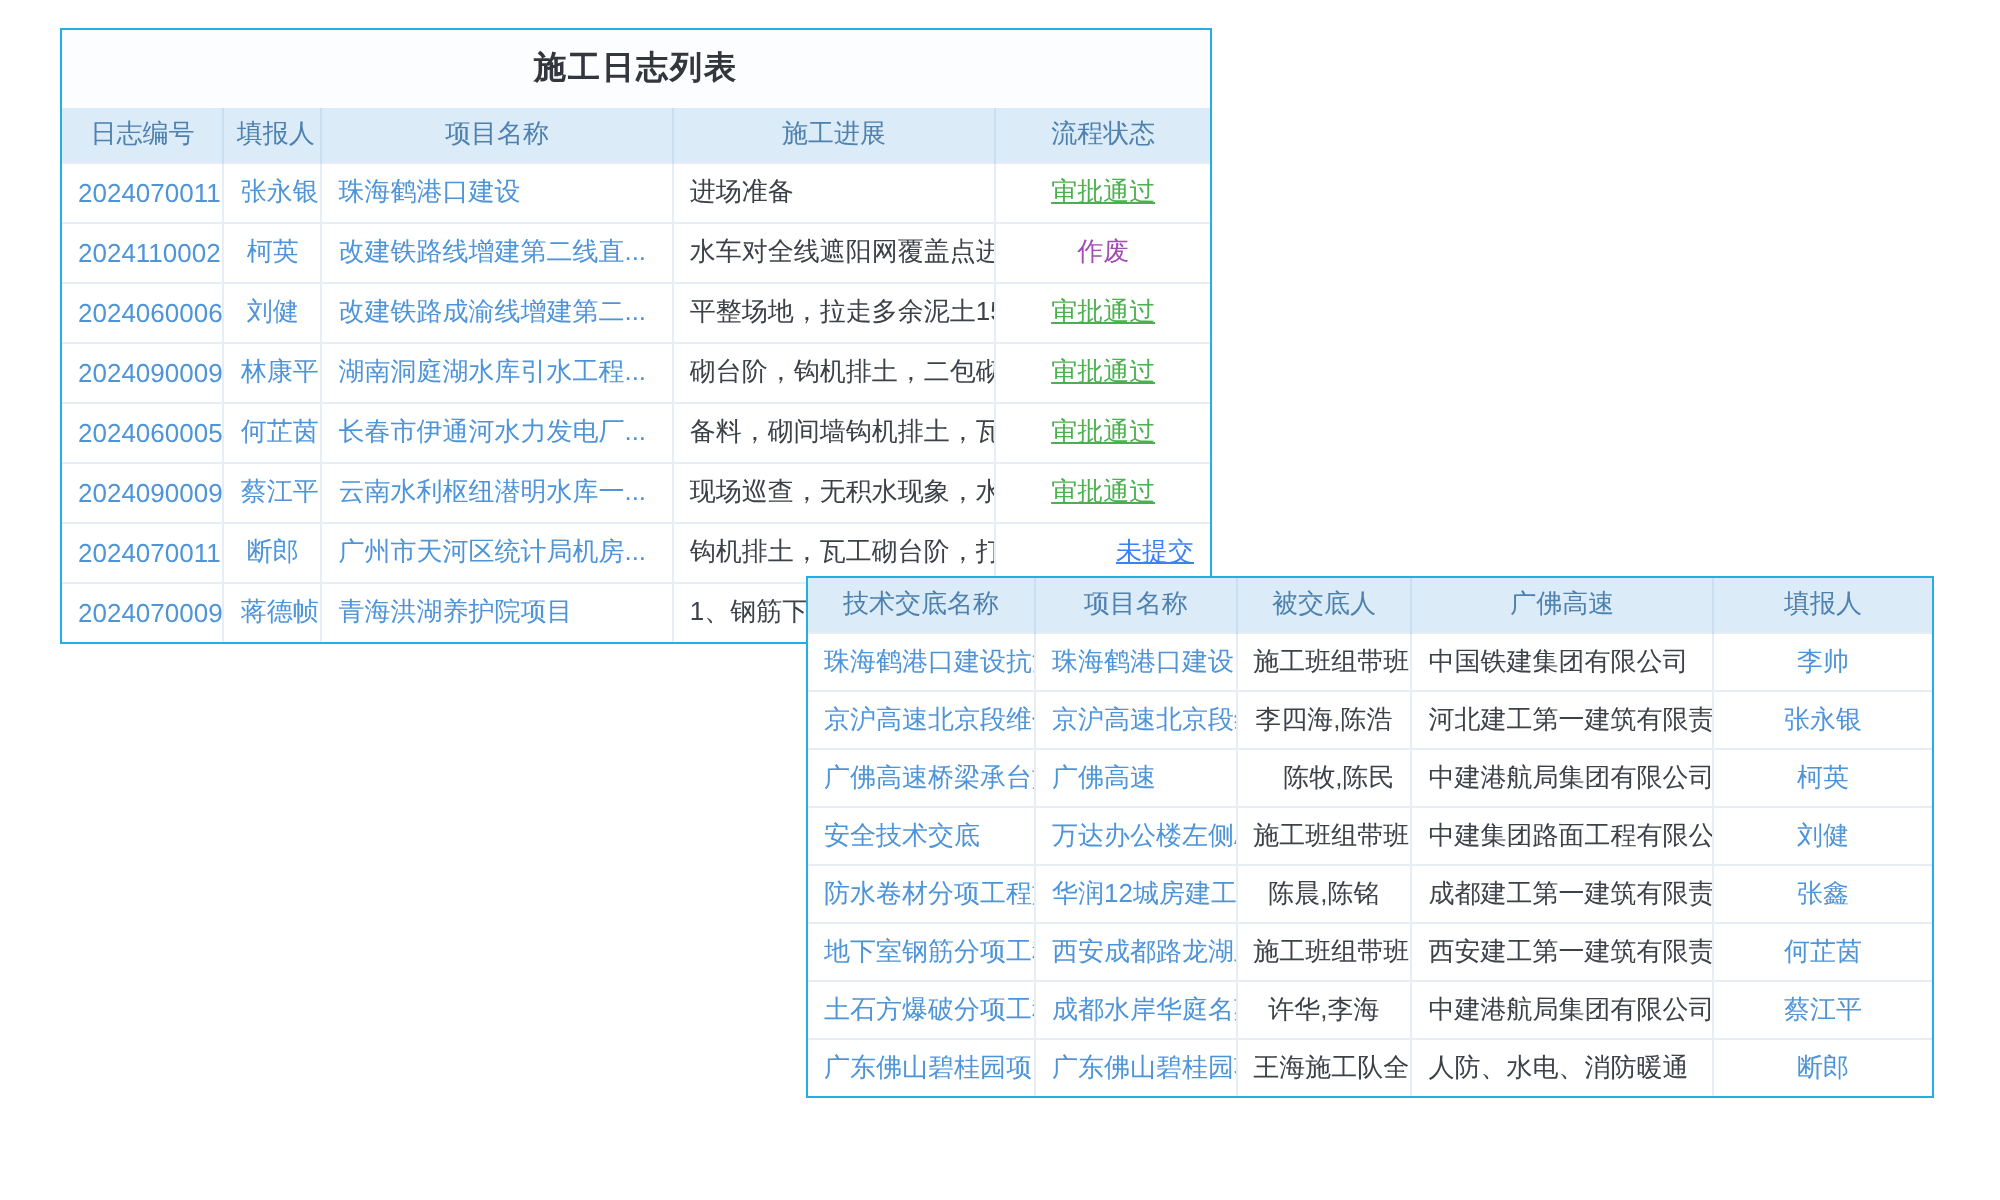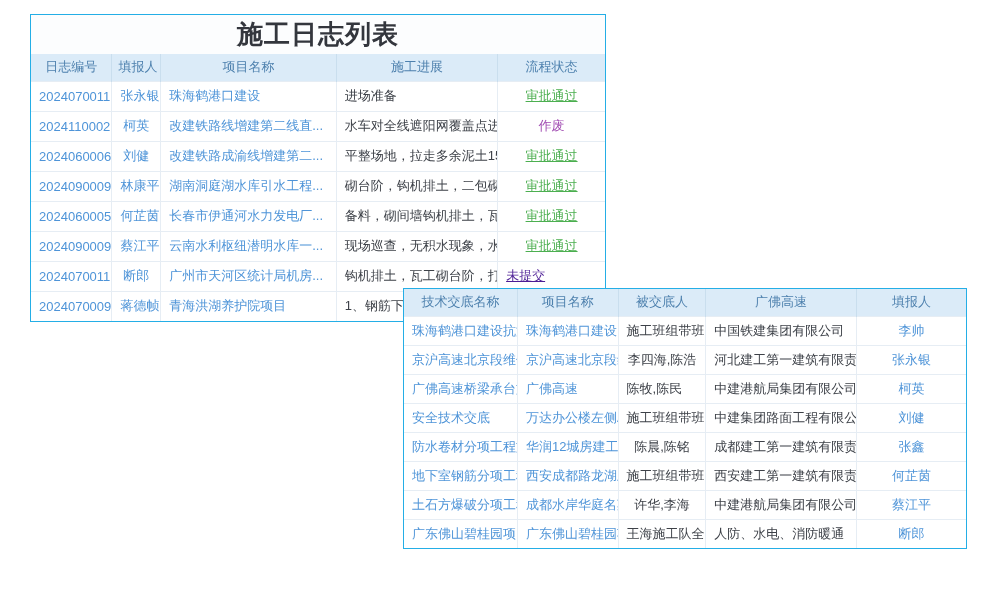--- a/index.html
+++ b/index.html
@@ -13,21 +13,21 @@
     width:1000px;height:600px;position:relative;overflow:hidden;
     background:#ffffff;font-family:"Liberation Sans",sans-serif;
   }
   .panel{
     position:absolute;background:#ffffff;border:1px solid var(--accent);
   }
   #log-panel{left:30px;top:14px;width:576px;z-index:1;}
   #disclosure-panel{left:403px;top:288px;width:564px;z-index:2;}
   .panel-title{
     height:39px;line-height:39px;text-align:center;
-    font-size:26px;font-weight:bold;letter-spacing:1px;
+    font-size:16px;font-weight:bold;letter-spacing:1px;
     color:var(--title-text);background:var(--title-bg);
   }
   table{width:100%;border-collapse:collapse;table-layout:fixed;font-size:13px;}
   th{
     height:27px;font-weight:normal;background:var(--header-bg);
     color:var(--header-text);border-left:1px solid var(--header-divider);
     padding:0 6px;overflow:hidden;white-space:nowrap;
   }
   th:first-child{border-left:none;}
   td{
@@ -103,21 +103,21 @@
           <td class="c-link" style="text-align: center;">蔡江平</td>
           <td class="c-link" style="text-align: left;">云南水利枢纽潜明水库一...</td>
           <td class="c-text" style="text-align: left;">现场巡查，无积水现象，水马...</td>
           <td style="text-align: center; color: rgb(76, 175, 80); text-decoration: underline;">审批通过</td>
         </tr>
         <tr>
           <td class="c-link" style="text-align: center;">2024070011</td>
           <td class="c-link" style="text-align: center;">断郎</td>
           <td class="c-link" style="text-align: left;">广州市天河区统计局机房...</td>
           <td class="c-text" style="text-align: left;">钩机排土，瓦工砌台阶，打地...</td>
-          <td style="text-align: left; color: #4c1d95; text-decoration: underline;">未提交</td>
+          <td style="text-align: right; color: #3b82f6; text-decoration: underline;">未提交</td>
         </tr>
         <tr>
           <td class="c-link" style="text-align: center;">2024070009</td>
           <td class="c-link" style="text-align: center;">蒋德帧</td>
           <td class="c-link" style="text-align: left;">青海洪湖养护院项目</td>
           <td class="c-text" style="text-align: left;">1、钢筋下料;</td>
           <td style="text-align: center;"></td>
         </tr>
       </tbody>
     </table>
@@ -152,21 +152,21 @@
         <tr>
           <td class="c-link" style="text-align: left;">京沪高速北京段维修...</td>
           <td class="c-link" style="text-align: left;">京沪高速北京段维修</td>
           <td class="c-text" style="text-align: center;">李四海,陈浩</td>
           <td class="c-text" style="text-align: left;">河北建工第一建筑有限责任公司</td>
           <td class="c-link" style="text-align: center;">张永银</td>
         </tr>
         <tr>
           <td class="c-link" style="text-align: left;">广佛高速桥梁承台施...</td>
           <td class="c-link" style="text-align: left;">广佛高速</td>
-          <td class="c-text" style="text-align: left; margin-top: 21px;">陈牧,陈民</td>
+          <td class="c-text" style="text-align: right; margin-top: 21px;">陈牧,陈民</td>
           <td class="c-text" style="text-align: left;">中建港航局集团有限公司</td>
           <td class="c-link" style="text-align: center;">柯英</td>
         </tr>
         <tr>
           <td class="c-link" style="text-align: left;">安全技术交底</td>
           <td class="c-link" style="text-align: left;">万达办公楼左侧A...</td>
           <td class="c-text" style="text-align: center;">施工班组带班...</td>
           <td class="c-text" style="text-align: left;">中建集团路面工程有限公司</td>
           <td class="c-link" style="text-align: center;">刘健</td>
         </tr>

